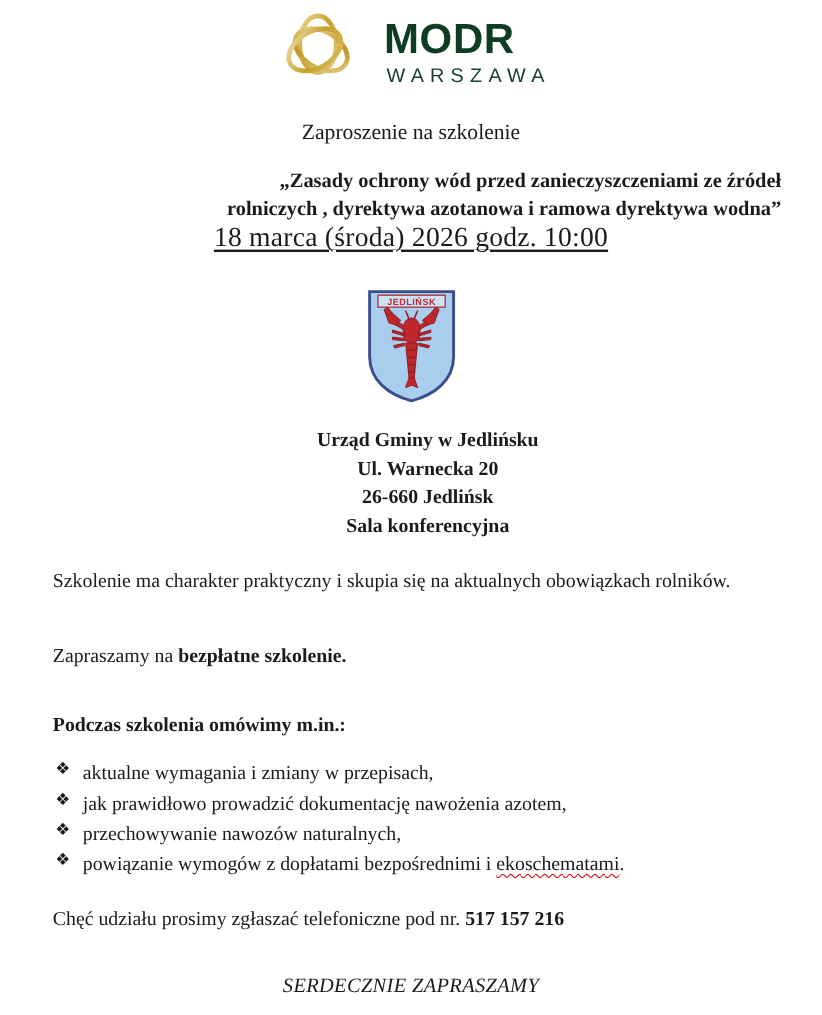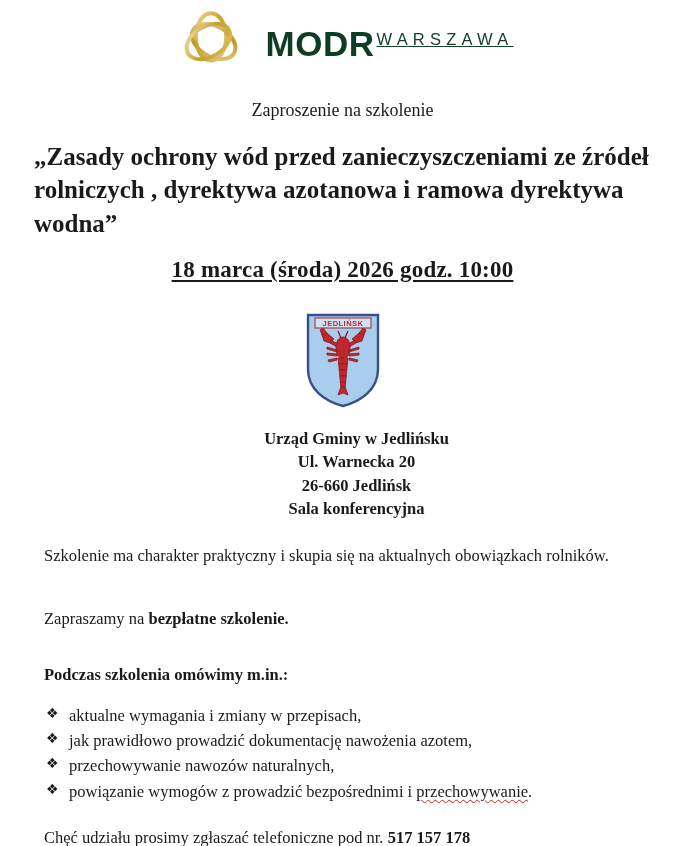--- a/index.html
+++ b/index.html
@@ -34,65 +34,63 @@
     height: 78px;
     box-sizing: border-box;
   }
   .logo-mark {
     width: 78px;
     height: 70px;
     flex: 0 0 auto;
   }
   .logo-text {
     display: flex;
-    flex-direction: row;
+    flex-direction: column;
     justify-content: center;
     line-height: 1;
   }
   .logo-modr {
     font-family: "Liberation Sans", "DejaVu Sans", sans-serif;
     font-weight: 700;
     font-size: 35px;
     letter-spacing: 0.5px;
     color: #0f3d24;
     line-height: 1;
   }
   .logo-warszawa {
     font-family: "Liberation Sans", "DejaVu Sans", sans-serif;
     font-weight: 400;
     font-size: 16.5px;
     letter-spacing: 5.2px;
     color: #15402a;
     margin-top: 5px;
     margin-left: 2px;
     line-height: 1;
-    text-decoration: underline;
   }
 
   
   .invite-line {
     text-align: center;
     font-size: 18px;
     margin-top: 22px;
     line-height: 1.2;
   }
   .training-title {
-    text-align: left;
-    font-weight: 700;
-    font-size: 25px;
+    text-align: right;
+    font-weight: 700;
+    font-size: 17px;
     line-height: 1.35;
     margin: 18px 34px 0 34px;
   }
   .date-line {
     text-align: center;
-    font-weight: 700;
+    font-weight: 400;
     font-size: 23px;
     text-decoration: underline;
     text-underline-offset: 3px;
-    margin-top: 16px;
     letter-spacing: 0.2px;
   }
 
   
   .crest-wrap {
     display: flex;
     justify-content: center;
     margin-top: 28px;
   }
   .crest {
@@ -279,22 +277,22 @@
       <li>
         <span class="bullet">❖</span>
         <span>jak prawidłowo prowadzić dokumentację nawożenia azotem,</span>
       </li>
       <li>
         <span class="bullet">❖</span>
         <span>przechowywanie nawozów naturalnych,</span>
       </li>
       <li>
         <span class="bullet">❖</span>
-        <span><span>powiązanie wymogów z prowadzić bezpośrednimi i </span><span class="spellcheck">przechowywanie</span><span>.</span></span>
+        <span><span>powiązanie wymogów z dopłatami bezpośrednimi i </span><span class="spellcheck">ekoschematami</span><span>.</span></span>
       </li>
     </ul>
 
-    <p class="para para-phone"><span>Chęć udziału prosimy zgłaszać telefoniczne pod nr. </span><b>517 157 178</b></p>
+    <p class="para para-phone"><span>Chęć udziału prosimy zgłaszać telefoniczne pod nr. </span><b>517 157 216</b></p>
 
     <p class="closing">SERDECZNIE ZAPRASZAMY</p>
   </div>
 
 </div>
 
 </body></html>

